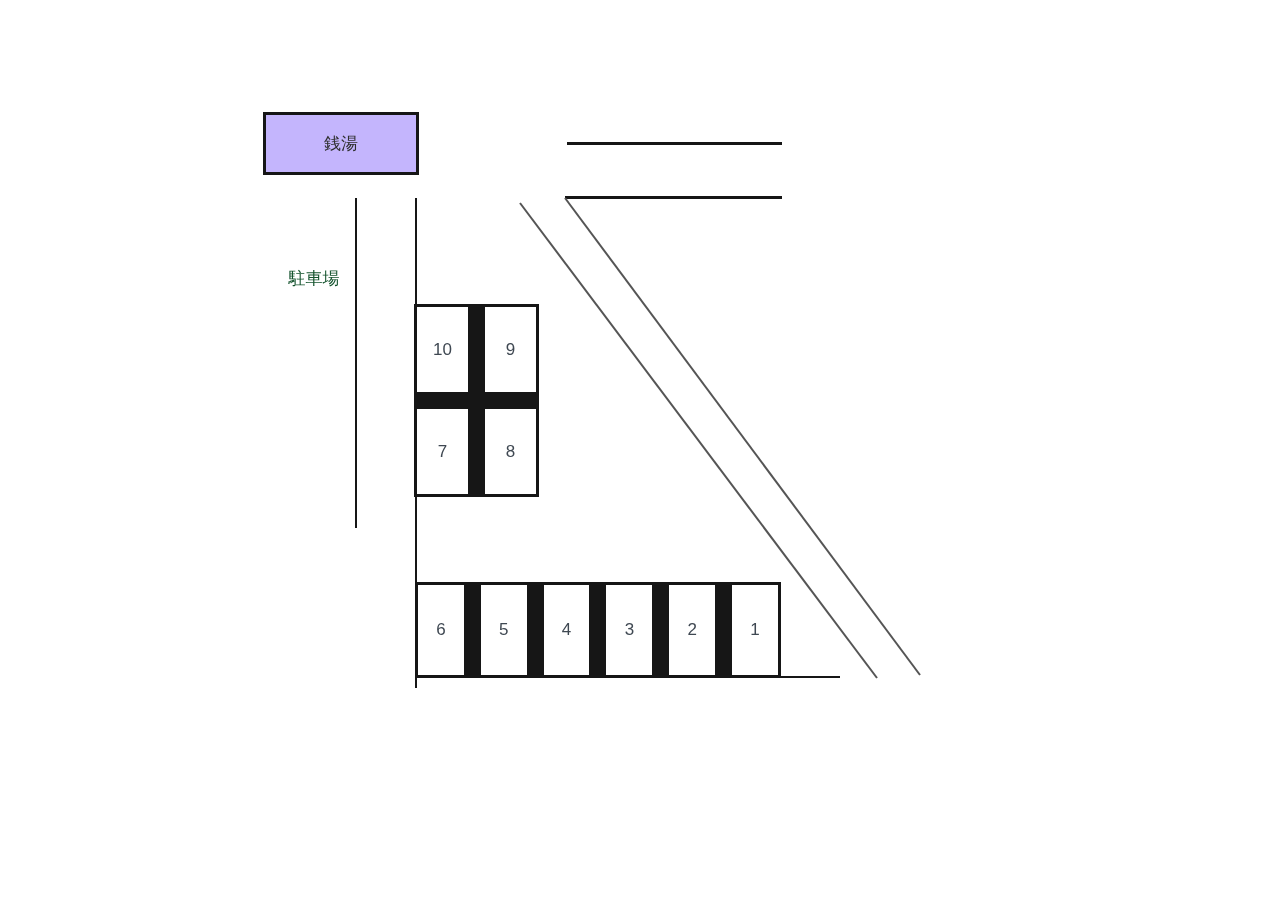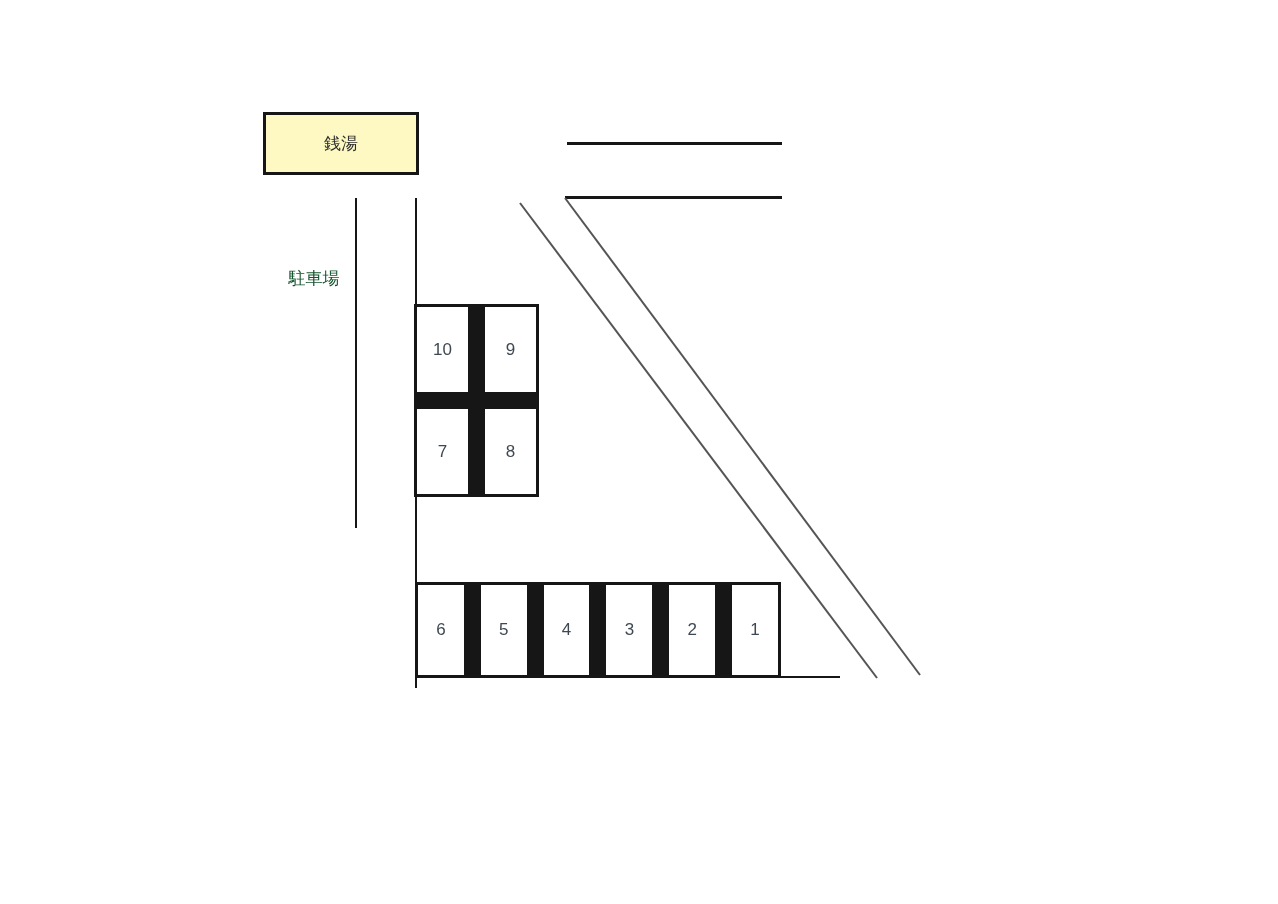--- a/index.html
+++ b/index.html
@@ -22,21 +22,21 @@
     top: 112px;
     width: 156px;
     height: 63px;
     border: 3px solid #161616;
     box-sizing: border-box;
     display: flex;
     align-items: center;
     justify-content: center;
     font-size: 17px;
     color: #2f2f2f;
-    background: #fef9c3;
+    background: #c4b5fd;
   }
   
   .area-label {
     position: absolute;
     left: 264px;
     top: 269px;
     width: 100px;
     text-align: center;
     font-size: 17px;
     color: #14532d;

